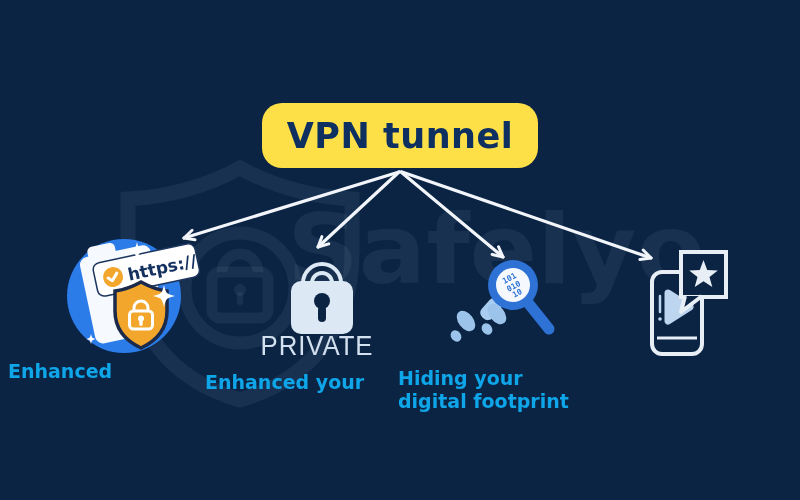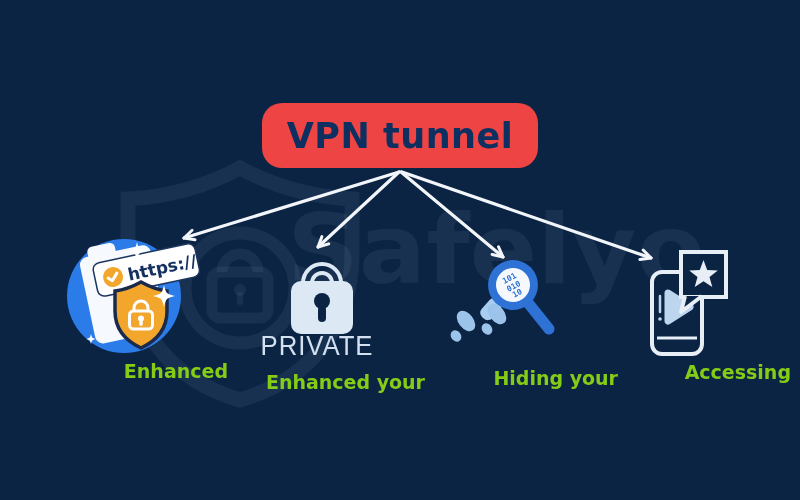--- a/index.html
+++ b/index.html
@@ -3,30 +3,30 @@
 <meta charset="utf-8">
 <style>
   html,body{margin:0;padding:0;background:#0B2444;}
   .stage{
     position:relative;width:800px;height:500px;overflow:hidden;
     background:#0B2444;font-family:"Liberation Sans",sans-serif;
   }
   .layer{position:absolute;left:0;top:0;width:800px;height:500px;}
   .title-pill{
     position:absolute;left:262px;top:103px;width:276px;height:65px;
-    background:#ef4444;border-radius:20px;
+    background:#fde047;border-radius:20px;
     display:flex;align-items:center;justify-content:center;
   }
   .title-pill span{
     font-size:35px;font-weight:bold;color:#0E3060;letter-spacing:0.5px;
     font-family:"DejaVu Sans","Liberation Sans",sans-serif;
   }
   .caption{
-    position:absolute;width:220px;text-align:right;
-    font-size:19px;line-height:23px;font-weight:bold;color:#84cc16;
+    position:absolute;width:220px;text-align:left;
+    font-size:19px;line-height:23px;font-weight:bold;color:#0ea5e9;
     font-family:"DejaVu Sans","Liberation Sans",sans-serif;
   }
   .cap-1{left:8px;top:360px;}
   .cap-2{left:205px;top:371px;}
   .cap-3{left:398px;top:367px;}
   .cap-4{left:571px;top:361px;}
   .wm-text{
     font-family:"DejaVu Sans","Liberation Sans",sans-serif;
     font-weight:bold;
   }
@@ -126,18 +126,19 @@
   </div>
 
   <div class="caption cap-1">
     <span>Enhanced</span><br>
   </div>
   <div class="caption cap-2">
     <span>Enhanced your</span><br>
   </div>
   <div class="caption cap-3">
     <span>Hiding your</span><br>
+    <span>digital footprint</span>
   </div>
   <div class="caption cap-4">
-    <span>Accessing</span><br>
+    <br>
   </div>
 
 </div>
 
 </body></html>

